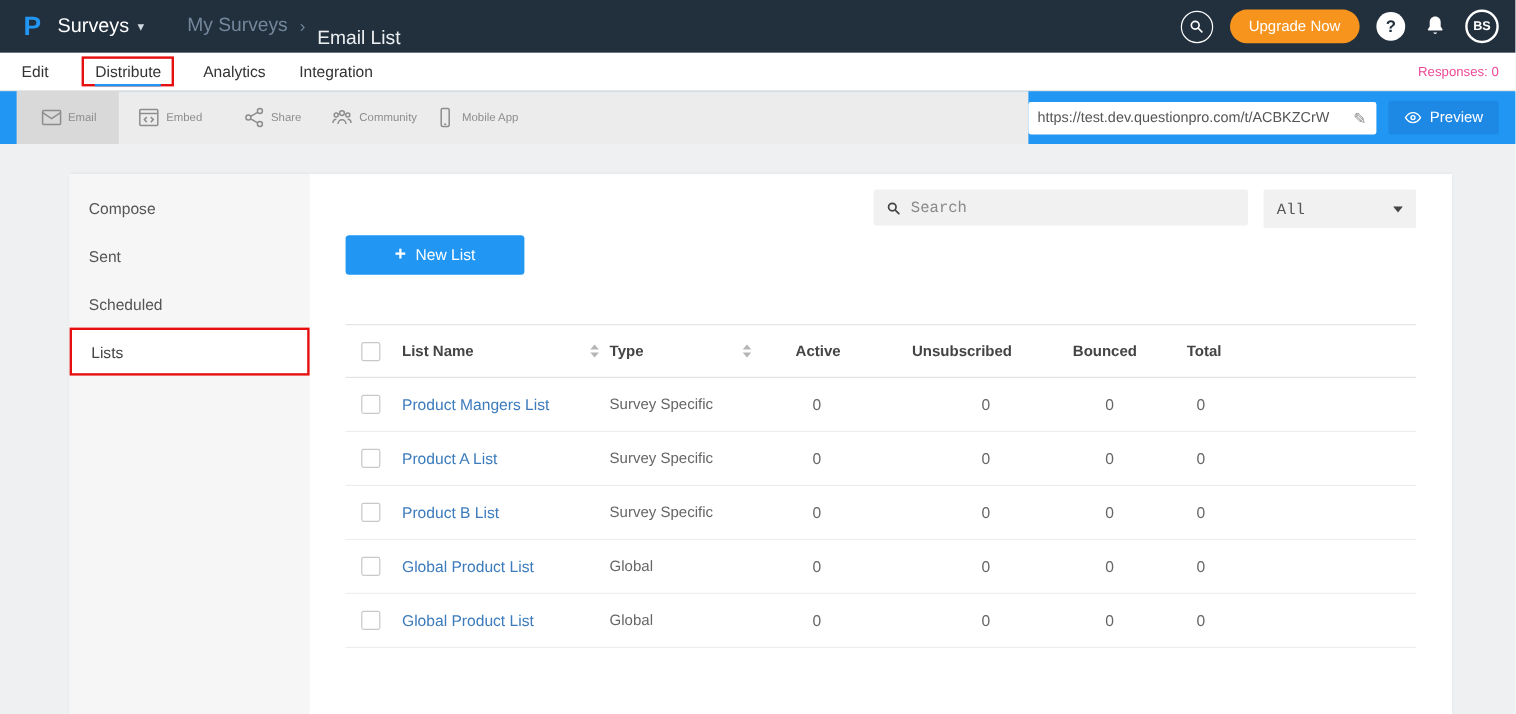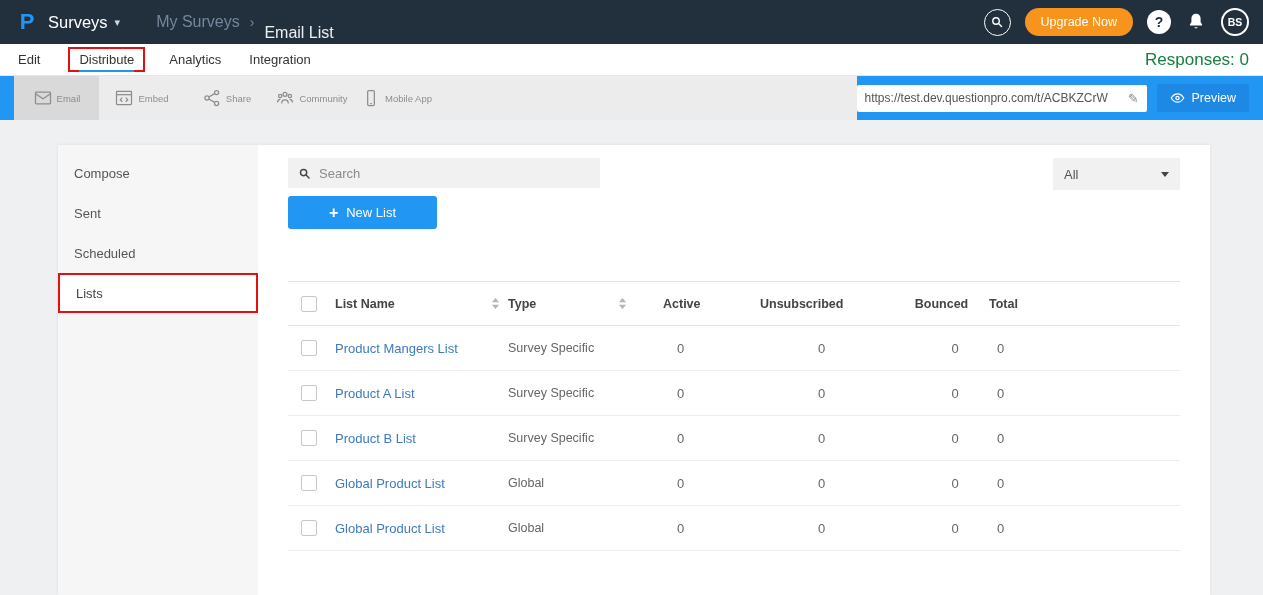--- a/index.html
+++ b/index.html
@@ -20,21 +20,21 @@
   .help-circle { width:24px; height:24px; background:#fff; color:#22303e; border-radius:50%; display:flex; align-items:center; justify-content:center; font-weight:bold; font-size:14px; cursor:pointer; }
   .bell { width:22px; height:22px; cursor:pointer; }
   .avatar { width:28px; height:28px; border:2px solid #fff; border-radius:50%; display:flex; align-items:center; justify-content:center; font-size:10.5px; font-weight:bold; cursor:pointer; }
 
   
   .nav { height:32px; background:#fff; display:flex; align-items:center; padding:0 14px; font-size:13px; color:#333; border-bottom:1px solid #e6e6e6; }
   .nav-tab { margin-right:28px; cursor:pointer; }
   .nav-tab.first { margin-left:4px; }
   .red-box { border:2px solid #e60f0f; padding:3px 9px; margin-right:24px; }
   .tab-underlined { border-bottom:2px solid #2196f3; padding-bottom:3px; cursor:pointer; }
-  .responses { margin-left:auto; color:#15803d; font-size:17px; cursor:pointer; }
+  .responses { margin-left:auto; color:#ec4899; font-size:11px; cursor:pointer; }
 
   
   .strip { height:44px; background:#2196f3; display:flex; align-items:stretch; }
   .strip-toolbar { background:#ececec; display:flex; margin-left:14px; width:846px; }
   .tool-cell { width:85px; display:flex; flex-direction:row; align-items:center; justify-content:center; gap:4px; color:#8d8d8d; font-size:9.5px; cursor:pointer; }
   .tool-cell.active { background:#d9d9d9; }
   .tool-cell svg { width:20px; height:20px; }
   .strip-right { flex:1; display:flex; align-items:center; justify-content:flex-end; gap:10px; padding-right:14px; }
   .url-box { width:290px; height:27px; background:#fff; border-radius:2px; display:flex; align-items:center; padding:0 8px; }
   .url-input { flex:1; border:none; outline:none; font-size:12px; color:#555; font-family:inherit; background:transparent; min-width:0; }
@@ -42,41 +42,41 @@
   .preview-btn { height:28px; background:#1e88e5; color:#fff; border:none; border-radius:2px; display:flex; align-items:center; gap:7px; padding:0 13px; font-size:12.5px; cursor:pointer; font-family:inherit; }
 
   
   .content { padding:25px 0 0 58px; }
   .card { width:1152px; height:450px; background:#fff; display:flex; box-shadow:0 0 3px rgba(0,0,0,0.08); }
   .sidebar { width:200px; background:#f6f6f6; padding-top:8px; flex-shrink:0; }
   .side-item { height:40px; display:flex; align-items:center; padding-left:16px; font-size:13px; color:#555; cursor:pointer; }
   .side-item.active { background:#fff; border:2px solid #e60f0f; color:#444; }
   .main { flex:1; padding:13px 30px 0 30px; min-width:0; }
 
-  .controls-row { display:flex; justify-content:space-between; gap:13px; }
+  .controls-row { display:flex; justify-content:flex-end; gap:13px;font-family:Liberation Mono, monospace; }
   .search-box { width:312px; height:30px; background:#f1f1f2; border-radius:2px; display:flex; align-items:center; gap:8px; padding:0 10px; }
   .search-box svg { flex-shrink:0; }
   .search-input { border:none; background:transparent; outline:none; width:100%; font-size:13px; color:#555; font-family:inherit; }
   .search-input::placeholder { color:#8a8a8a; }
   .filter-box { width:127px; height:30px; background:#f1f1f2; border-radius:1px; display:flex; align-items:center; justify-content:space-between; padding:16px 11px; font-size:13px; color:#555; cursor:pointer; }
   .caret-down { width:0; height:0; border-left:4.5px solid transparent; border-right:4.5px solid transparent; border-top:5px solid #444; }
 
   .new-list-btn { margin-top:6px; width:149px; height:33px; background:#2196f3; color:#fff; border:none; border-radius:3px; display:flex; align-items:center; justify-content:center; gap:8px; font-size:13px; cursor:pointer; font-family:inherit; }
   .new-list-btn .plus { font-size:16px; font-weight:bold; line-height:1; }
 
   
-  .table { margin-top:52px; }
+  .table { margin-top:41px; }
   .t-row { display:flex; align-items:center; height:45px; border-bottom:1px solid #ededed; }
   .t-head { border-top:1px solid #e4e4e4; border-bottom:1px solid #e4e4e4; font-weight:bold; color:#444; font-size:12.5px; }
   .col-cb { width:47px; padding-left:13px; display:flex; align-items:center; }
   .col-name { width:173px; display:flex; align-items:center; }
   .col-type { width:155px; display:flex; align-items:center; }
   .col-active { width:97px; }
   .col-unsub { width:134px; }
-  .col-bounced { width:95px;text-align:center; }
+  .col-bounced { width:95px; }
   .col-total { flex:1; }
   .sort-icon { margin-left:auto; cursor:pointer; display:flex; }
   .sort-name { margin-right:8px; }
   .sort-type { margin-right:36px; }
   .checkbox { width:16px; height:16px; background:#fff; border:1px solid #c8c8c8; border-radius:2px; cursor:pointer; }
   .link { color:#3c7bbc; font-size:13px; cursor:pointer; }
   .type-txt { color:#666; font-size:12.5px; }
   .num { color:#666; font-size:13px; }
   .val-active { padding-left:14px; }
   .val-unsub { padding-left:58px; }

